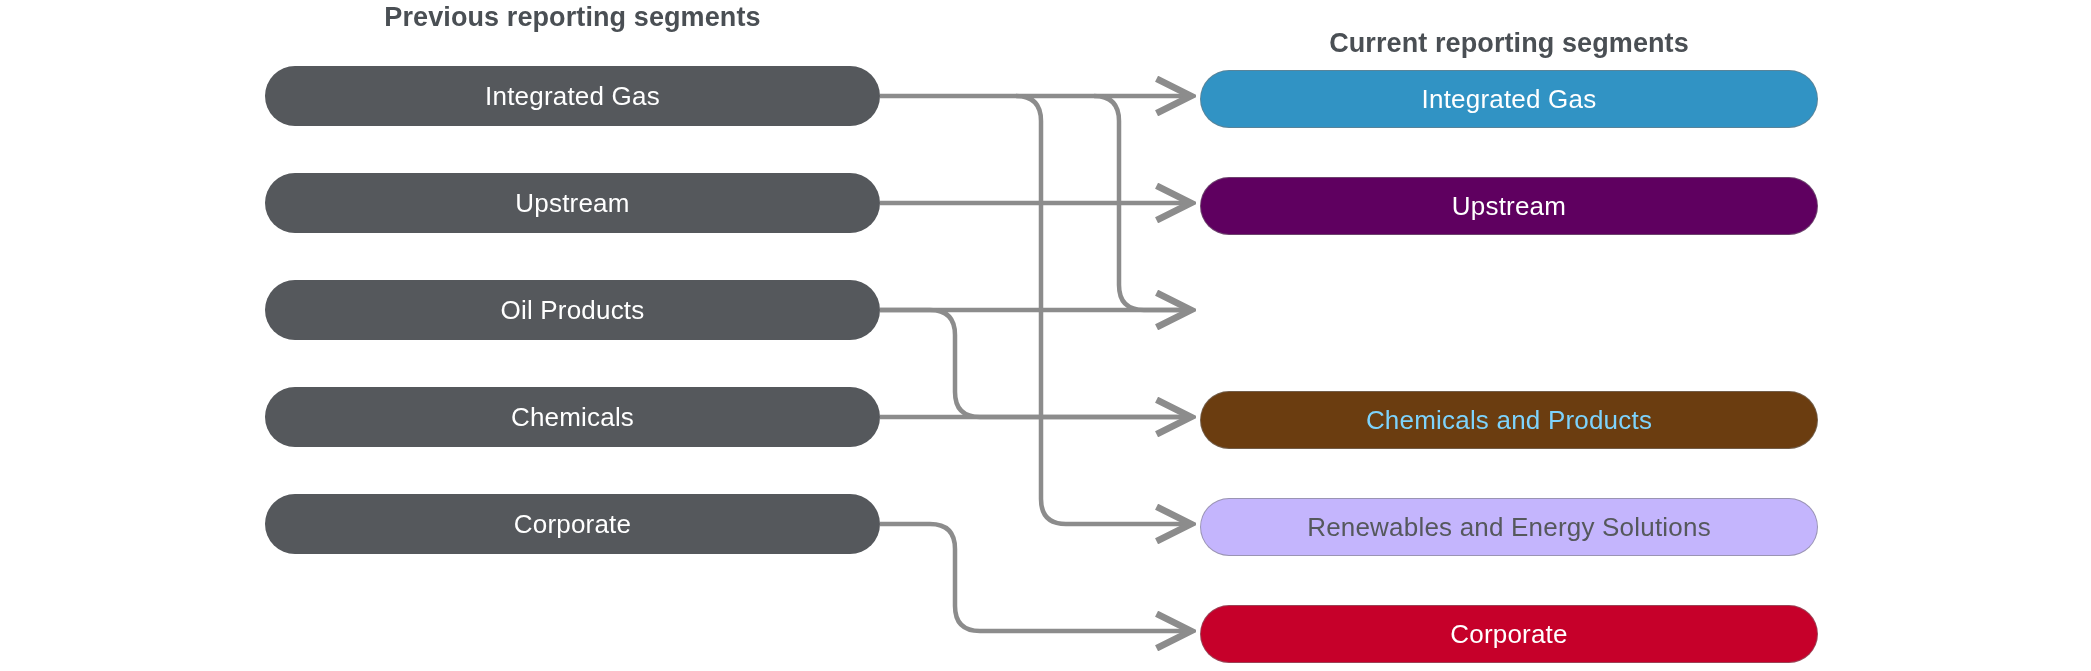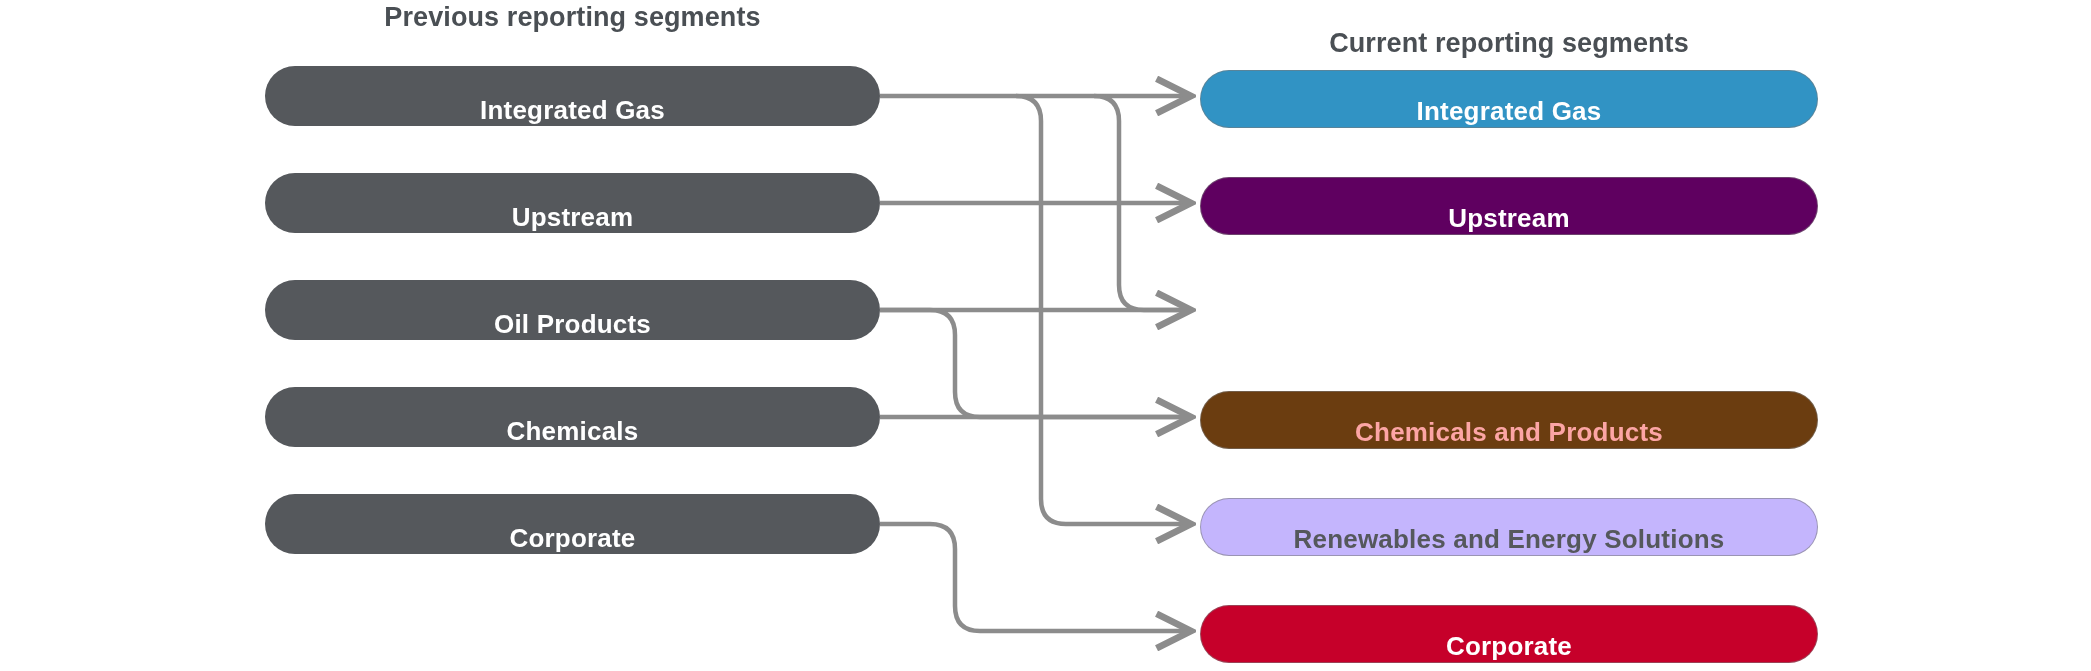--- a/index.html
+++ b/index.html
@@ -35,26 +35,26 @@
     position: absolute;
     left: 0; top: 0;
     width: 2091px;
     height: 671px;
     pointer-events: none;
   }
 
   .node {
     position: absolute;
     display: flex;
-    align-items: flex-end;
+    align-items: center;
     justify-content: center;
     border-radius: 999px;
     box-sizing: border-box;
     font-size: 26px;
-    font-weight: 700;
+    font-weight: 400;
     letter-spacing: 0.2px;
     white-space: nowrap;
   }
   .node.prev {
     left: 265px;
     width: 615px;
     height: 60px;
     background: #55585c;
     color: #ffffff;
   }
@@ -116,21 +116,21 @@
   <div class="node prev" style="top:494px">
     <span>Corporate</span>
   </div>
 
   <div class="node curr" style="top:70px;background:#3193c4;color:#ffffff">
     <span>Integrated Gas</span>
   </div>
   <div class="node curr" style="top:177px;background:#5f0060;color:#ffffff">
     <span>Upstream</span>
   </div>
-  <div class="node curr" style="top:391px;background:#6b3d10;color:#fca5a5">
+  <div class="node curr" style="top:391px;background:#6b3d10;color:#7dd3fc">
     <span>Chemicals and Products</span>
   </div>
   <div class="node curr" style="top:498px;background:#c4b5fd;color:#55585c">
     <span>Renewables and Energy Solutions</span>
   </div>
   <div class="node curr" style="top:605px;background:#c6002a;color:#ffffff">
     <span>Corporate</span>
   </div>
 
 </div>

